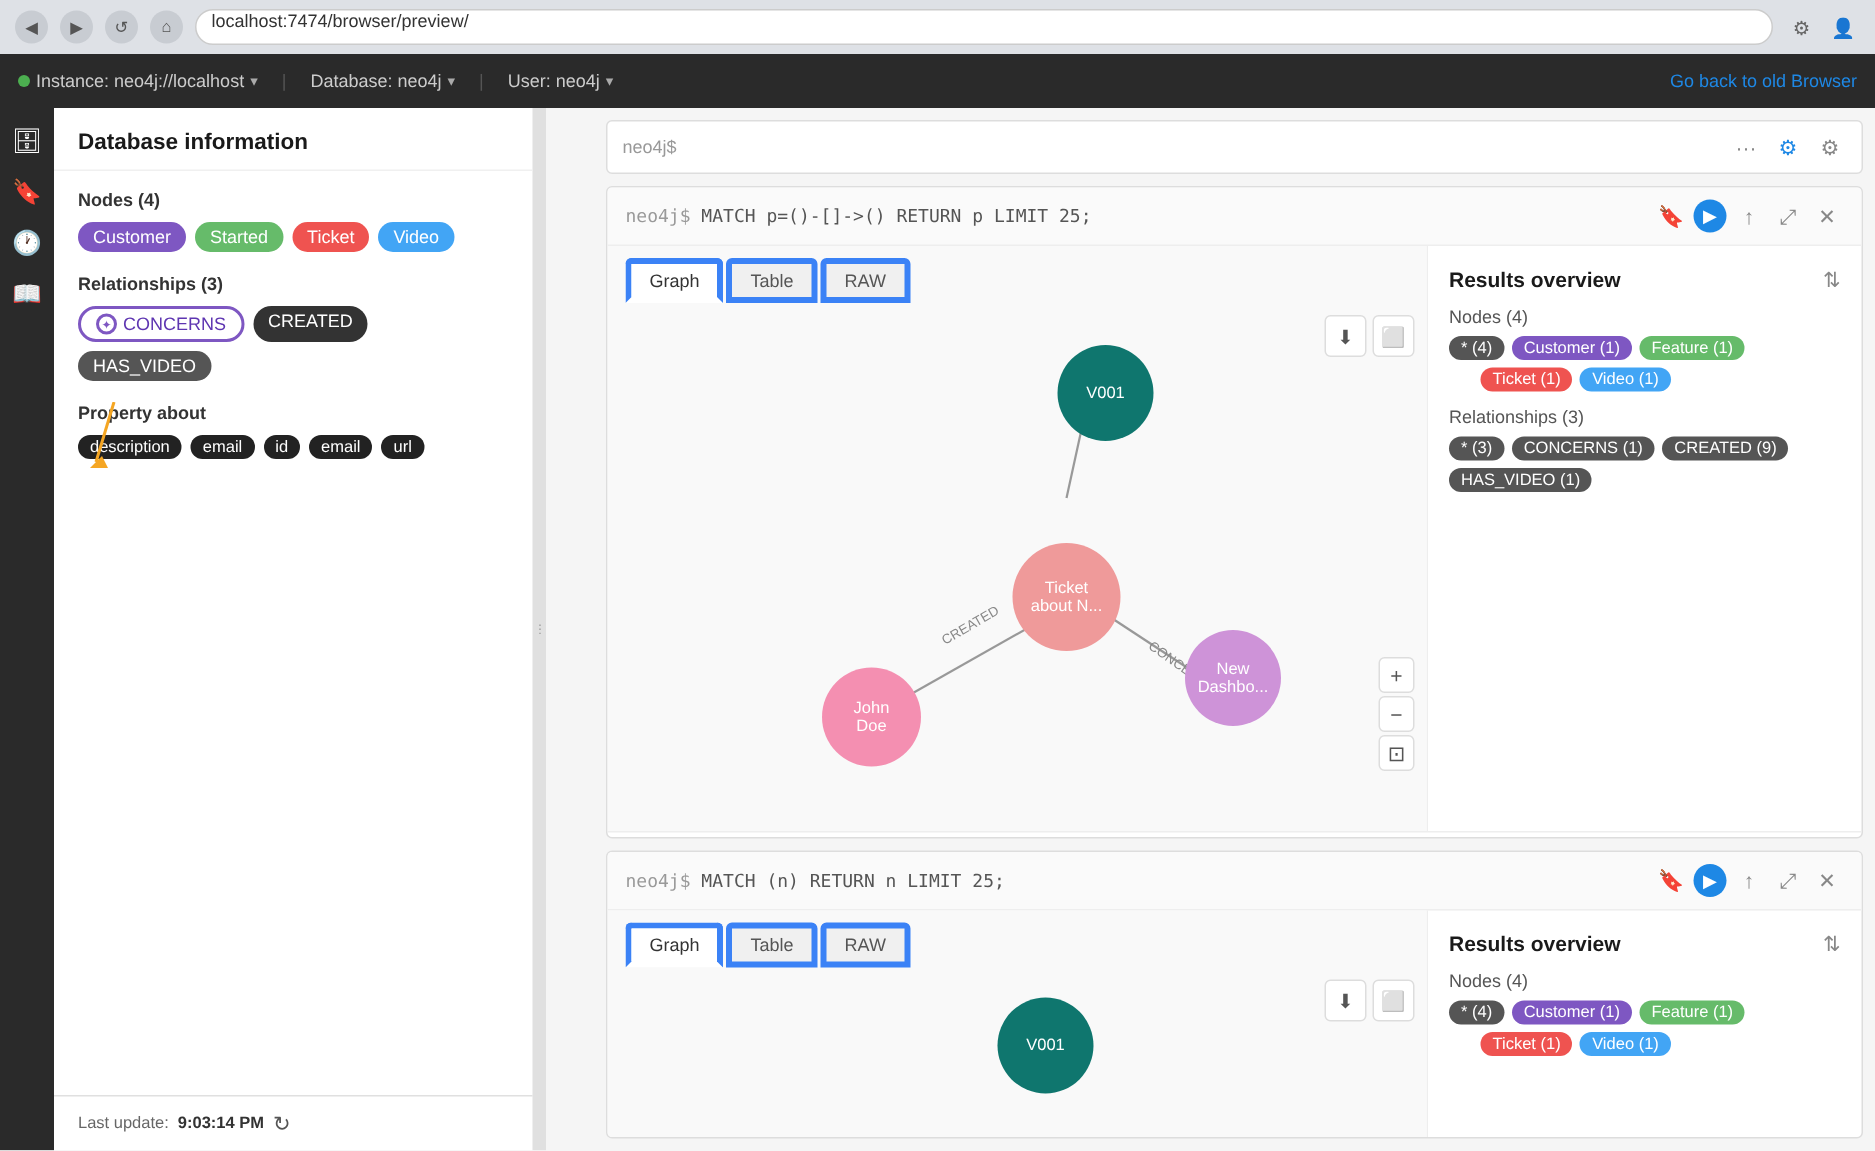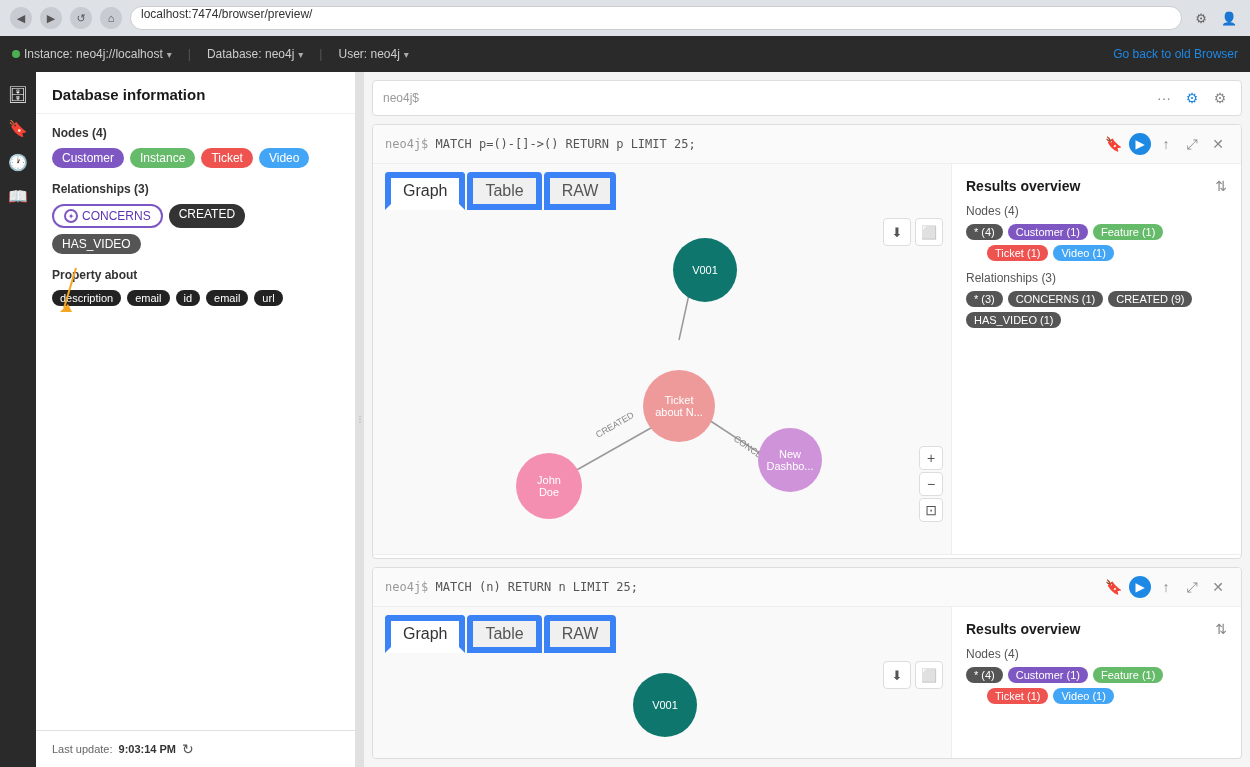--- a/index.html
+++ b/index.html
@@ -169,20 +169,21 @@
     }
     .footer-bold { font-weight: 600; color: #333; }
 
     
     .right-panel {
       flex: 1;
       display: flex;
       flex-direction: column;
       background: #f5f5f5;
       overflow-y: auto;
+      padding-left: 32px;
     }
 
     
     .query-input-bar {
       background: white;
       margin: 8px 8px 0;
       border: 1px solid #ddd;
       border-radius: 4px;
       display: flex;
       align-items: center;
@@ -258,23 +259,23 @@
       background: #f9f9f9;
     }
 
     .graph-tabs {
       display: flex;
       padding: 8px 12px 0;
       gap: 2px;
     }
     .graph-tab {
       padding: 4px 12px;
-      border: 6px solid #3b82f6;
+      border: 4px solid #3b82f6;
       border-radius: 4px 4px 0 0;
-      font-size: 16px;
+      font-size: 12px;
       cursor: pointer;
       background: #f0f0f0;
       color: #555;
     }
     .graph-tab.active {
       background: white;
       border-bottom-color: white;
       color: #333;
       font-weight: 500;
     }
@@ -470,21 +471,21 @@
     <button class="icon-sidebar-btn">📖</button>
   </div>
 
   <div class="left-panel">
     <div class="left-panel-header">Database information</div>
     <div class="left-panel-content">
 
       <div class="section-title">Nodes (4)</div>
       <div class="tags-row">
         <span class="tag tag-customer">Customer</span>
-        <span class="tag tag-feature">Instance</span>
+        <span class="tag tag-feature">Started</span>
         <span class="tag tag-ticket">Ticket</span>
         <span class="tag tag-video">Video</span>
       </div>
 
       <div class="section-title">Relationships (3)</div>
       <div class="tags-row">
         <span class="tag tag-concerns">
           <span class="concerns-icon">✦</span>
           CONCERNS
         </span>

